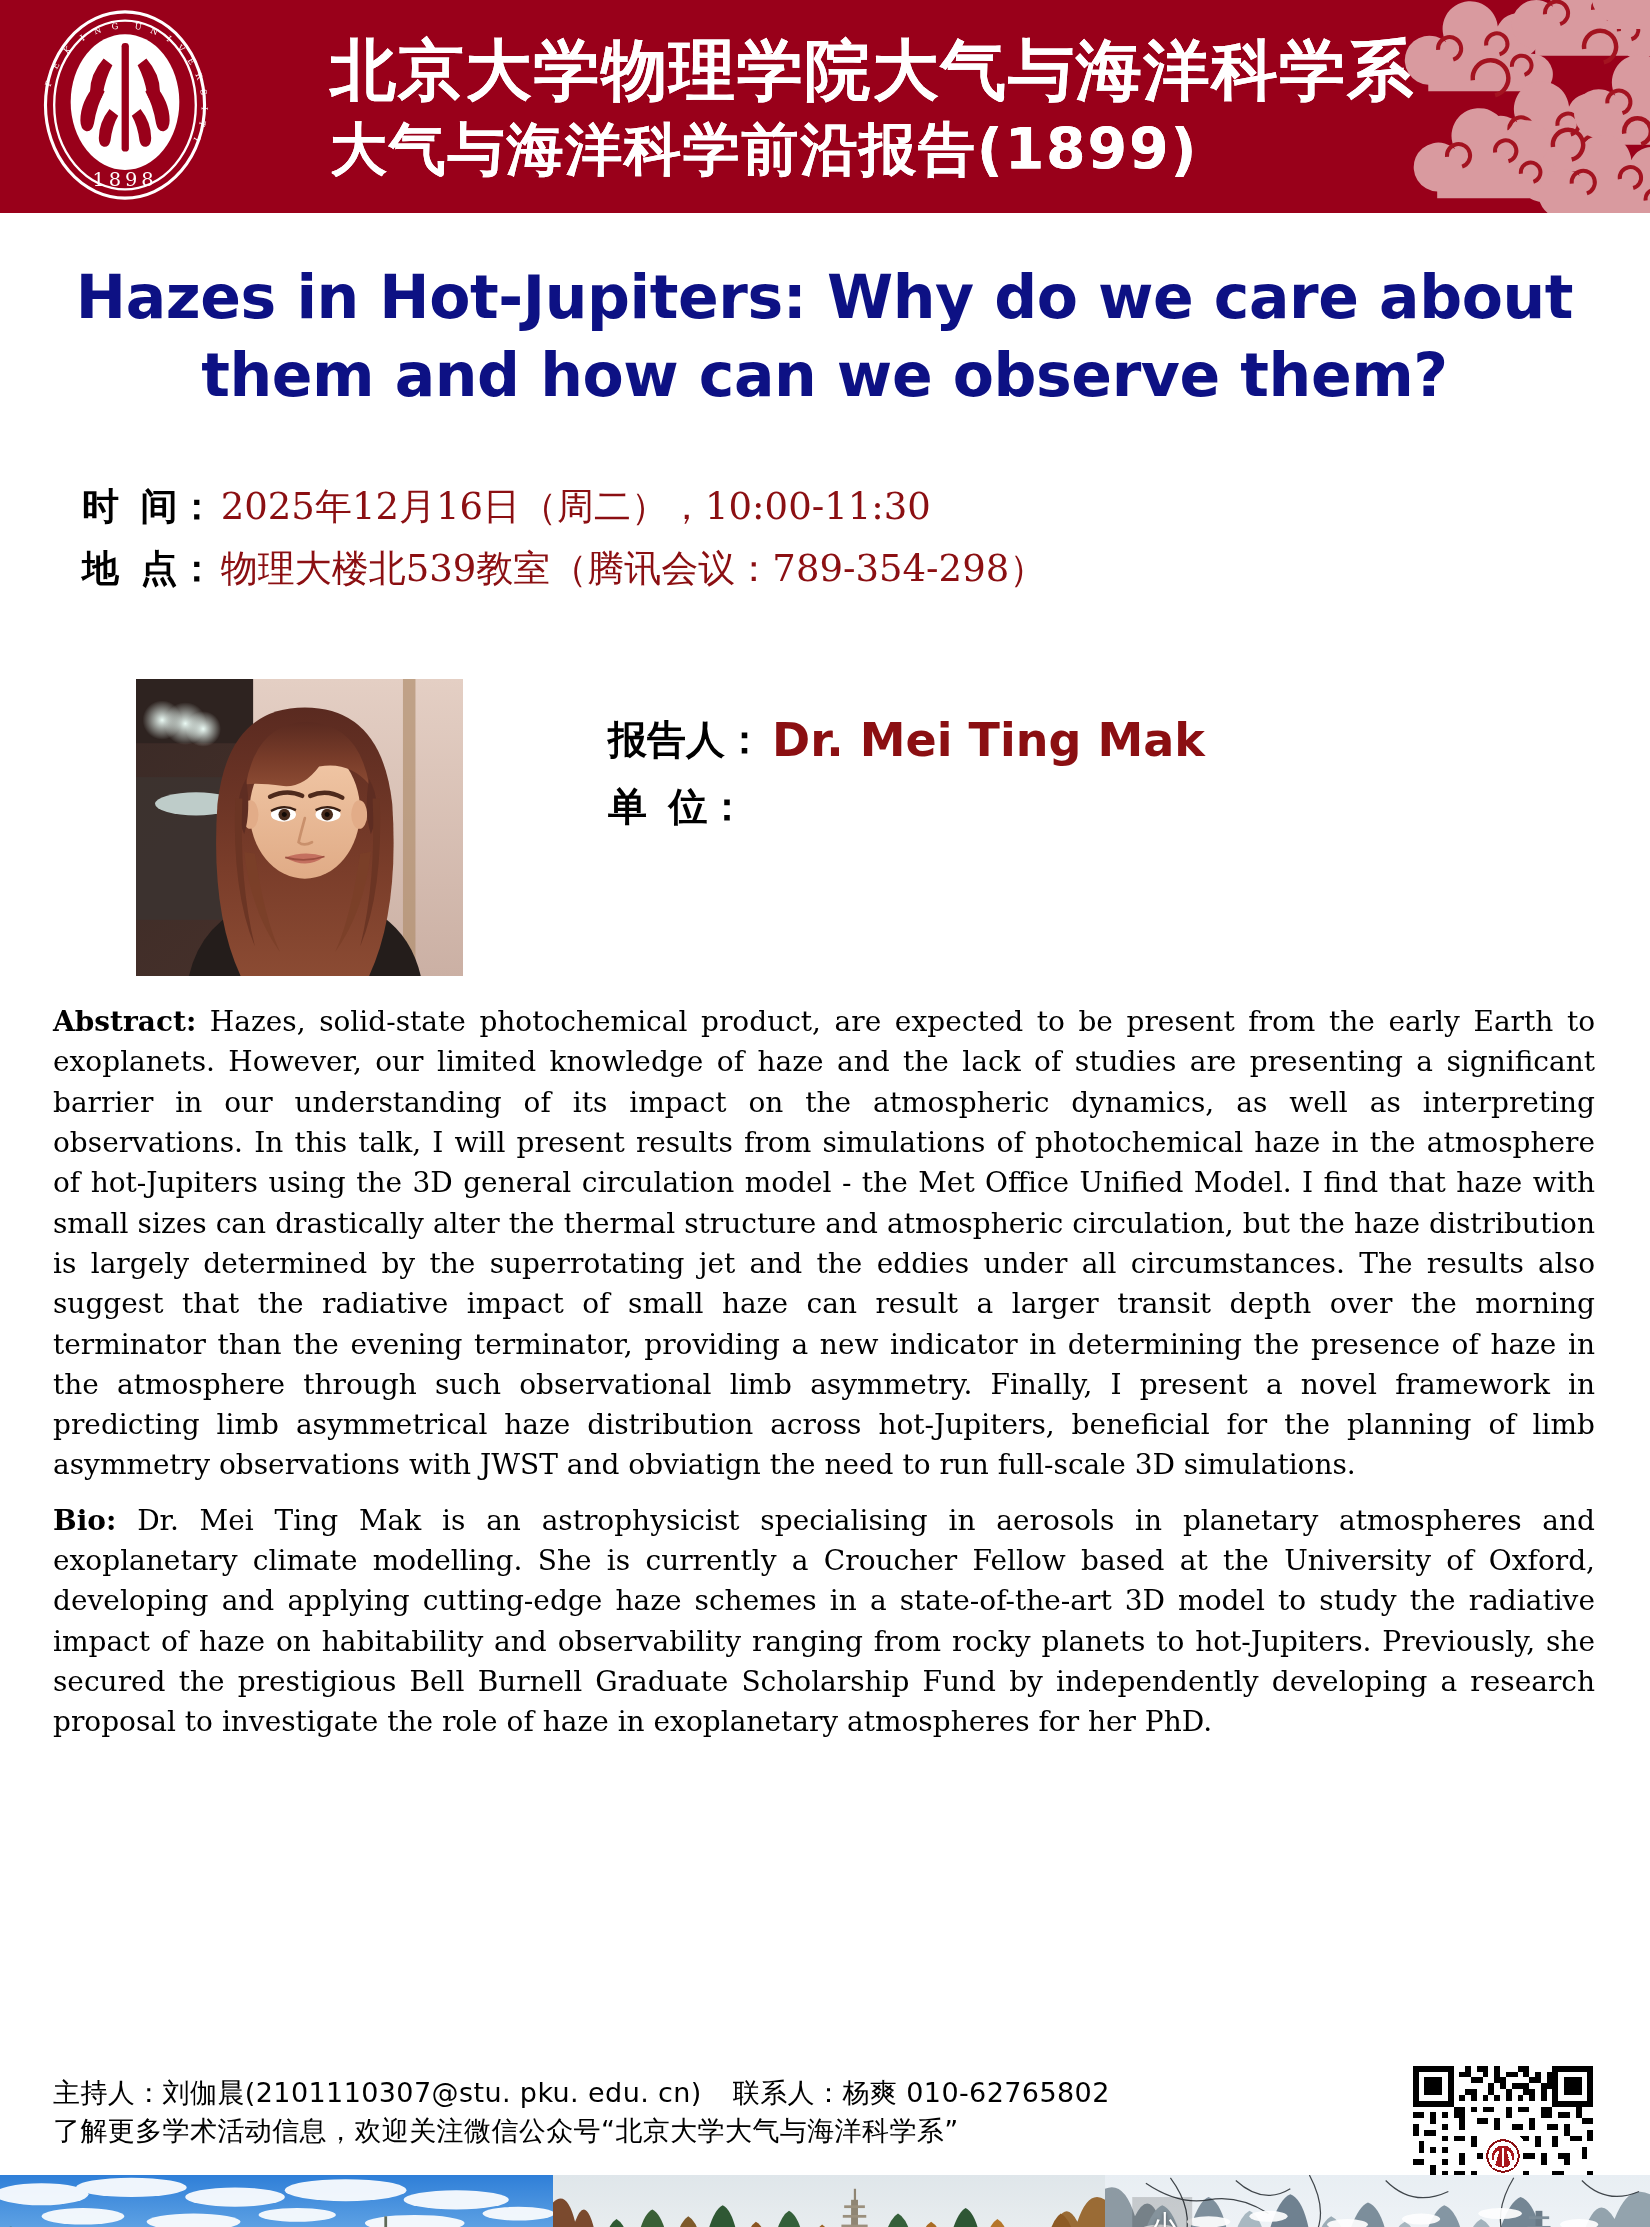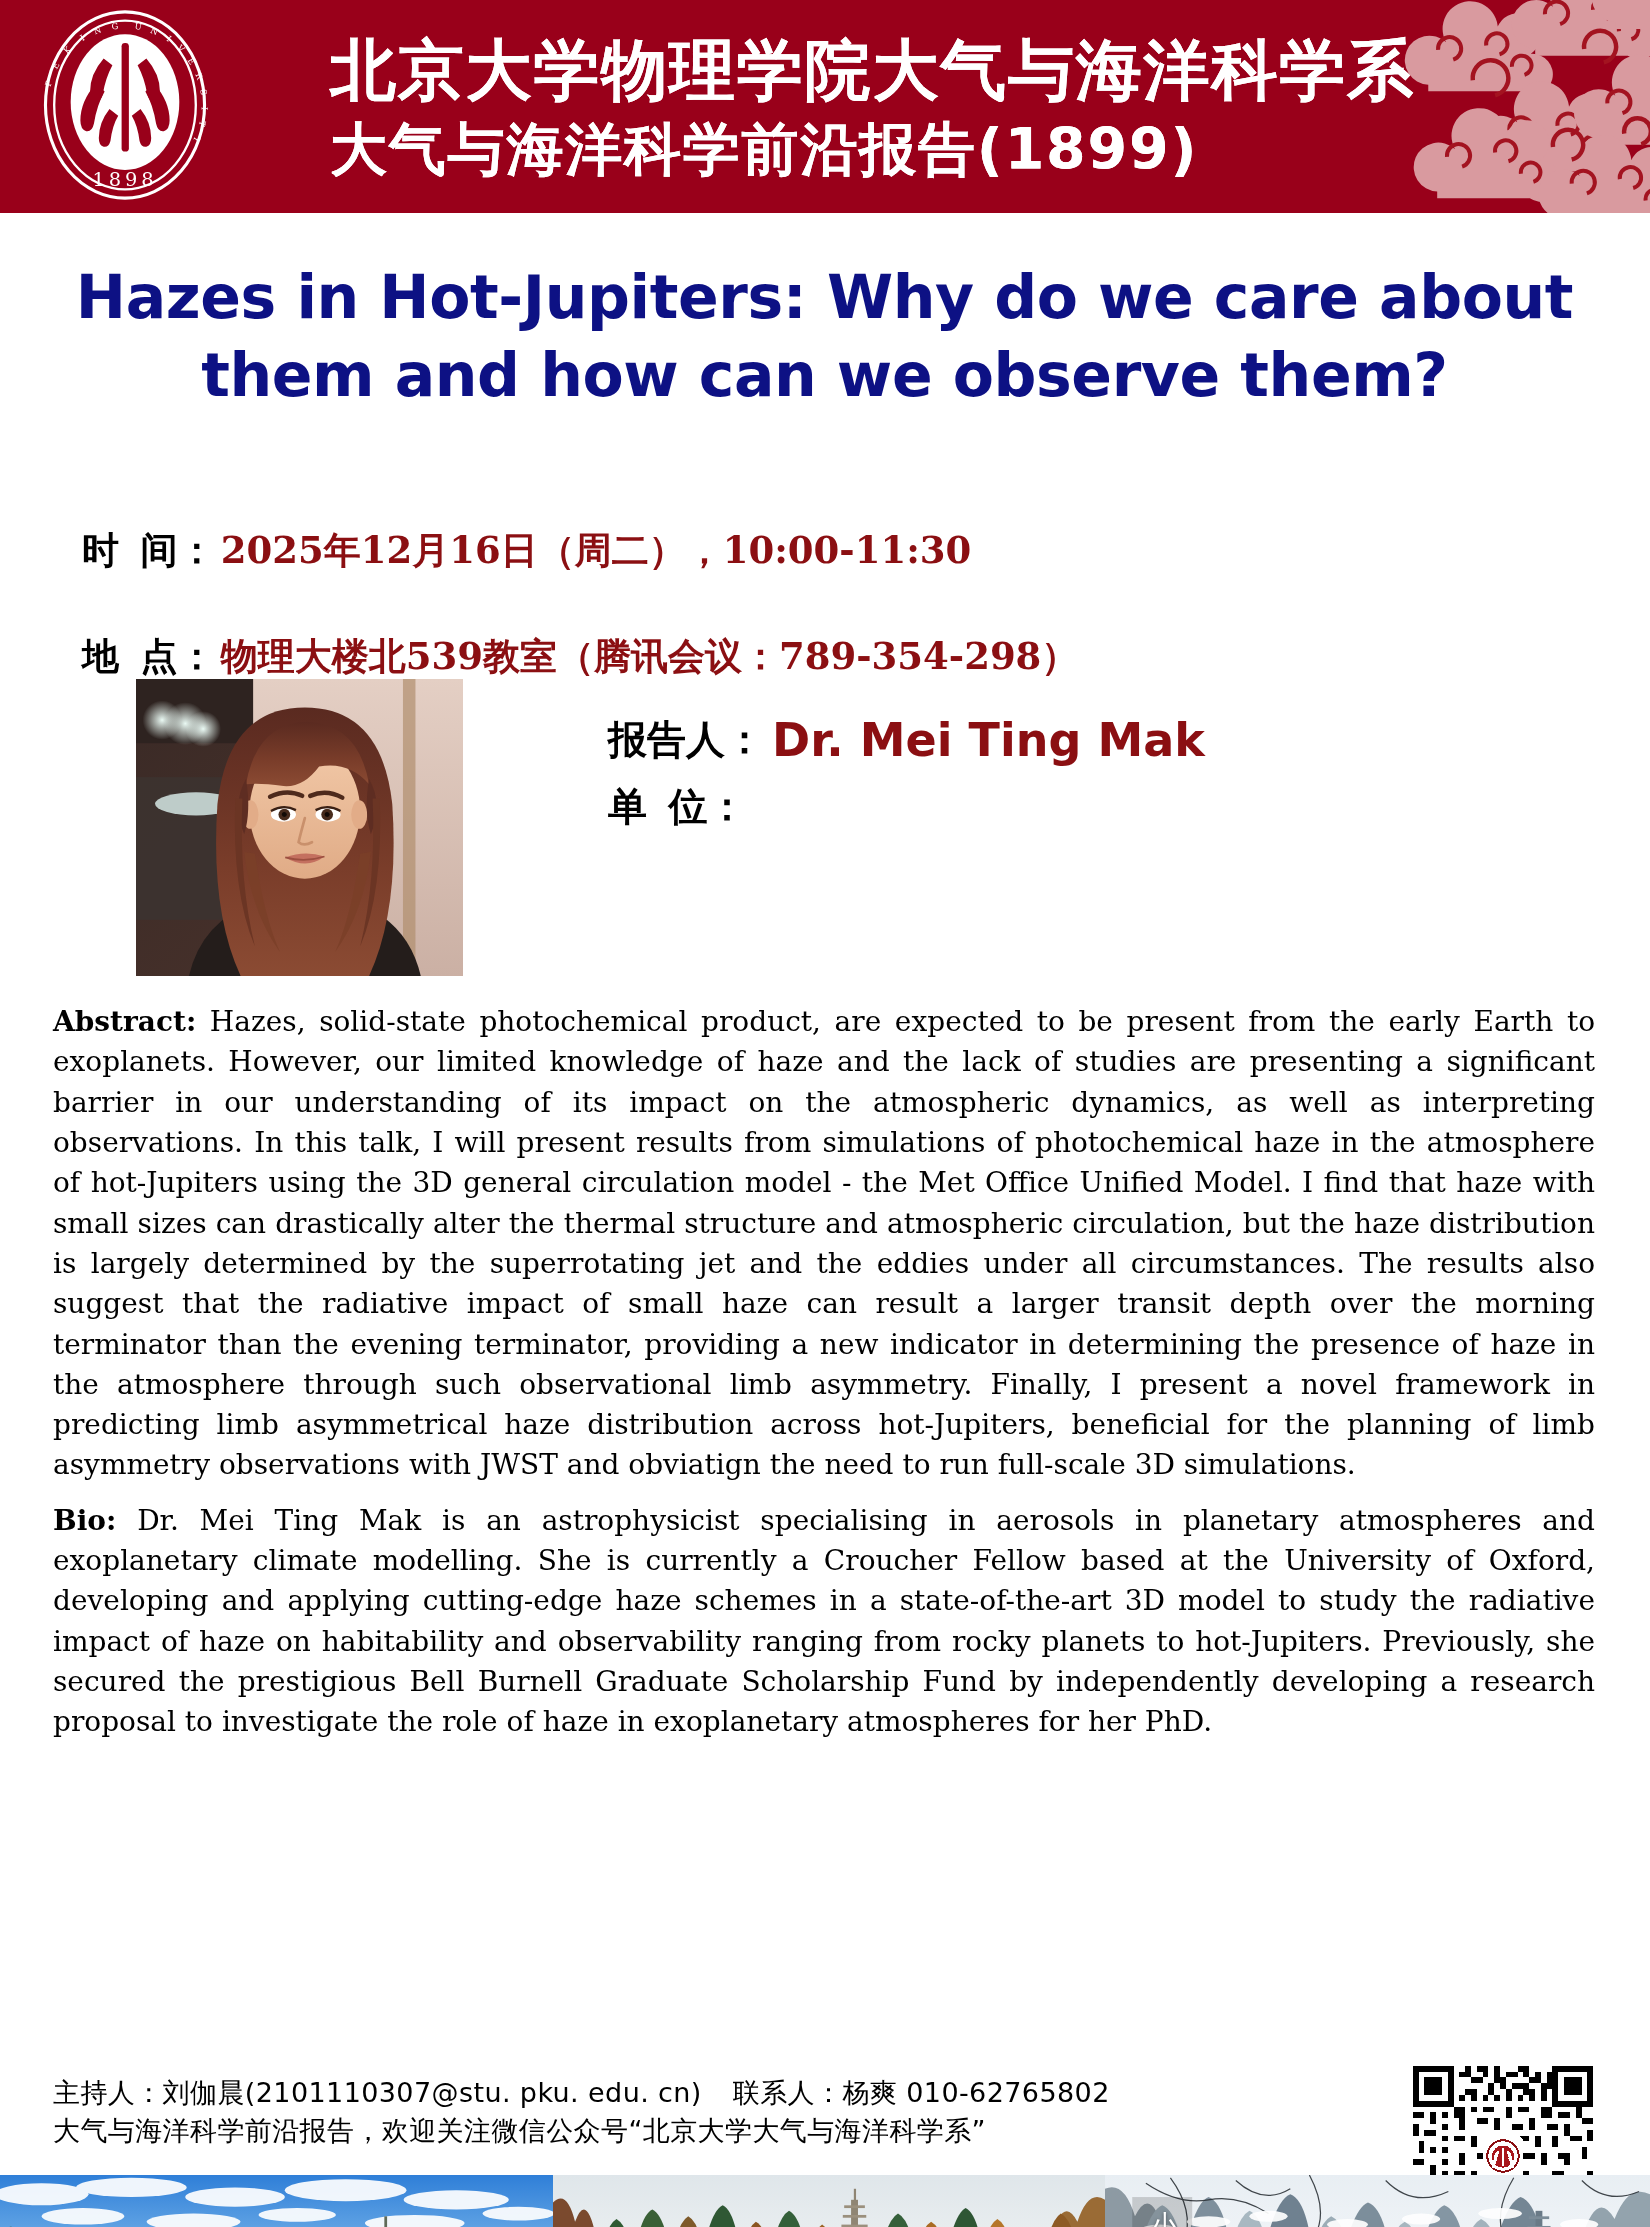--- a/index.html
+++ b/index.html
@@ -56,24 +56,23 @@
   .meta-row{
     display:flex;align-items:baseline;margin-bottom:11.6px;white-space:nowrap;
   }
   .meta-label{
     color:#000000;font-weight:bold;font-size:37px;
     font-family:"DejaVu Sans","Liberation Sans",sans-serif;
     letter-spacing:0.9px;
   }
   .meta-label .gap{display:inline-block;width:20.5px;}
   .meta-value{
-    color:#8b0f12;font-weight:bold;font-size:37px;margin-left:4.5px;
+    color:#8b0f12;font-weight:normal;font-size:37px;margin-left:4.5px;
     font-family:"DejaVu Serif","Liberation Serif",serif;
     letter-spacing:0px;
-    margin-top:44px;
   }
 
   
   .photo{
     position:absolute;left:136px;top:679px;width:327px;height:297px;
     background:#4a3127;overflow:hidden;
   }
   .photo svg{display:block;width:100%;height:100%;}
 
   .speaker{
@@ -314,21 +313,21 @@
 
 <div class="body-text">
   <p><b>Abstract:</b>
     <span>Hazes, solid-state photochemical product, are expected to be present from the early Earth to exoplanets. However, our limited knowledge of haze and the lack of studies are presenting a significant barrier in our understanding of its impact on the atmospheric dynamics, as well as interpreting observations. In this talk, I will present results from simulations of photochemical haze in the atmosphere of hot-Jupiters using the 3D general circulation model - the Met Office Unified Model. I find that haze with small sizes can drastically alter the thermal structure and atmospheric circulation, but the haze distribution is largely determined by the superrotating jet and the eddies under all circumstances. The results also suggest that the radiative impact of small haze can result a larger transit depth over the morning terminator than the evening terminator, providing a new indicator in determining the presence of haze in the atmosphere through such observational limb asymmetry. Finally, I present a novel framework in predicting limb asymmetrical haze distribution across hot-Jupiters, beneficial for the planning of limb asymmetry observations with JWST and obviatign the need to run full-scale 3D simulations.</span></p>
   <p><b>Bio:</b>
     <span>Dr. Mei Ting Mak is an astrophysicist specialising in aerosols in planetary atmospheres and exoplanetary climate modelling. She is currently a Croucher Fellow based at the University of Oxford, developing and applying cutting-edge haze schemes in a state-of-the-art 3D model to study the radiative impact of haze on habitability and observability ranging from rocky planets to hot-Jupiters. Previously, she secured the prestigious Bell Burnell Graduate Scholarship Fund by independently developing a research proposal to investigate the role of haze in exoplanetary atmospheres for her PhD.</span></p>
 </div>
 
 <div class="contact">
   <div class="c-line"><span>主持人：</span><span>刘伽晨</span><span>(2101110307@stu. pku. edu. cn)</span><span class="c-sep"></span><span>联系人：</span><span>杨爽</span>&nbsp;<span>010-62765802</span></div>
-  <div class="c-line">大气与海洋科学前沿报告，欢迎关注微信公众号“北京大学大气与海洋科学系”</div>
+  <div class="c-line">了解更多学术活动信息，欢迎关注微信公众号“北京大学大气与海洋科学系”</div>
 </div>
 
 <div class="qr">
   <svg viewBox="0 0 33 33" shape-rendering="crispEdges">
     <rect width="33" height="33" fill="#ffffff"></rect>
     <g fill="#000000">
 
       <rect x="1" y="1" width="7" height="1"></rect>
         <rect x="1" y="7" width="7" height="1"></rect>
       <rect x="1" y="1" width="1" height="7"></rect>

